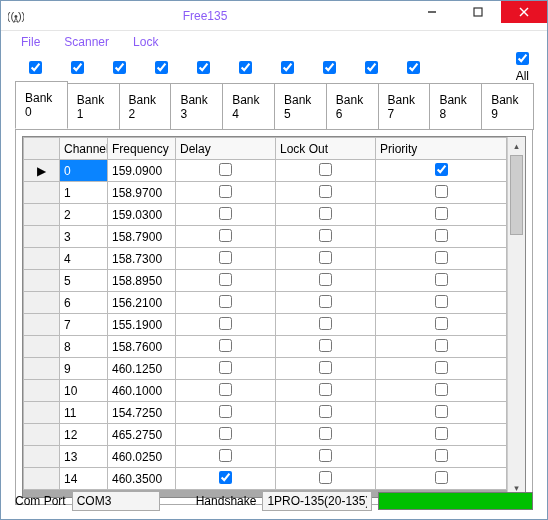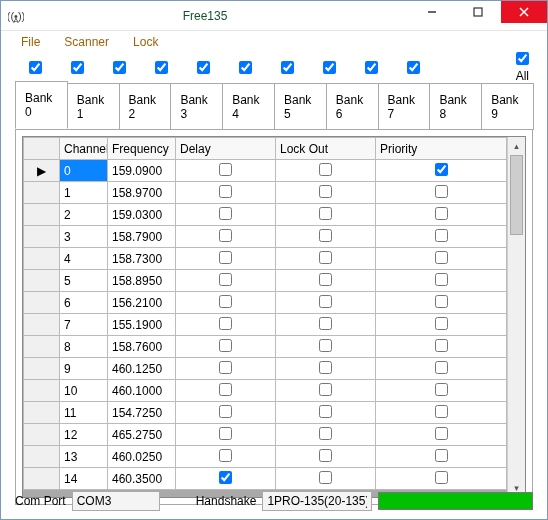--- a/index.html
+++ b/index.html
@@ -25,21 +25,21 @@
   .titlebar .icon {
     width: 30px;
     display: flex;
     align-items: center;
     justify-content: center;
     color: #404040;
   }
   .titlebar .title {
     flex: 1;
     text-align: center;
-    color: #14532d;
+    color: #8b5cf6;
     font-size: 12px;
     padding-right: 30px;
   }
   .winbtns {
     display: flex;
     height: 22px;
     align-self: flex-start;
   }
   .winbtn {
     width: 46px;
@@ -55,21 +55,21 @@
   .winbtn.close {
     background: #e81123;
     color: #fff;
   }
   .menubar {
     height: 22px;
     display: flex;
     align-items: center;
     padding: 0 12px;
     gap: 8px;
-    color: #a16207;
+    color: #8b5cf6;
   }
   .menubar span { padding: 2px 8px; cursor: default; }
   .bankchecks {
     height: 28px;
     display: flex;
     align-items: center;
     padding: 0 18px 0 28px;
     gap: 29px;
   }
   .bankchecks .spacer { flex: 1; }

